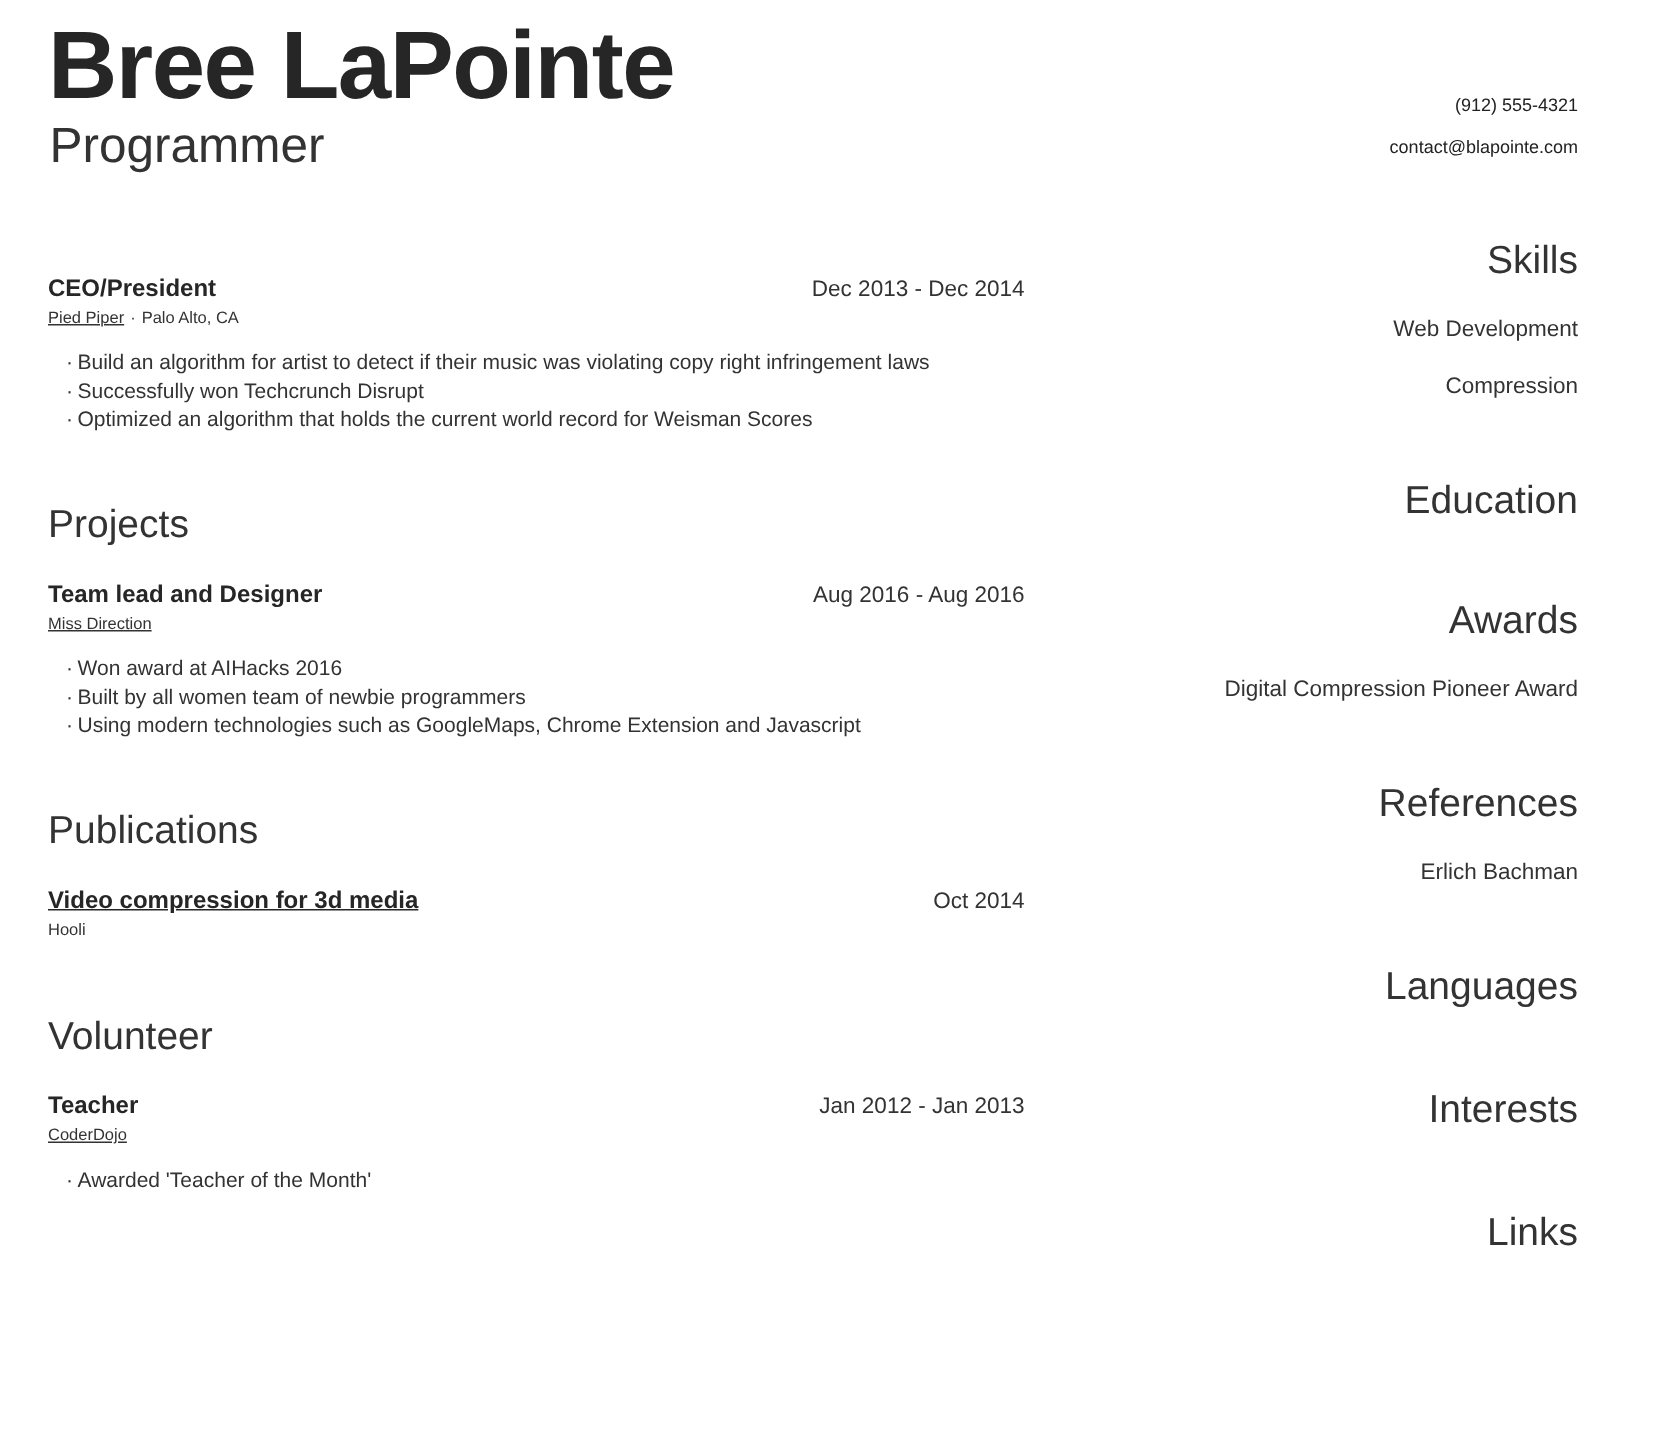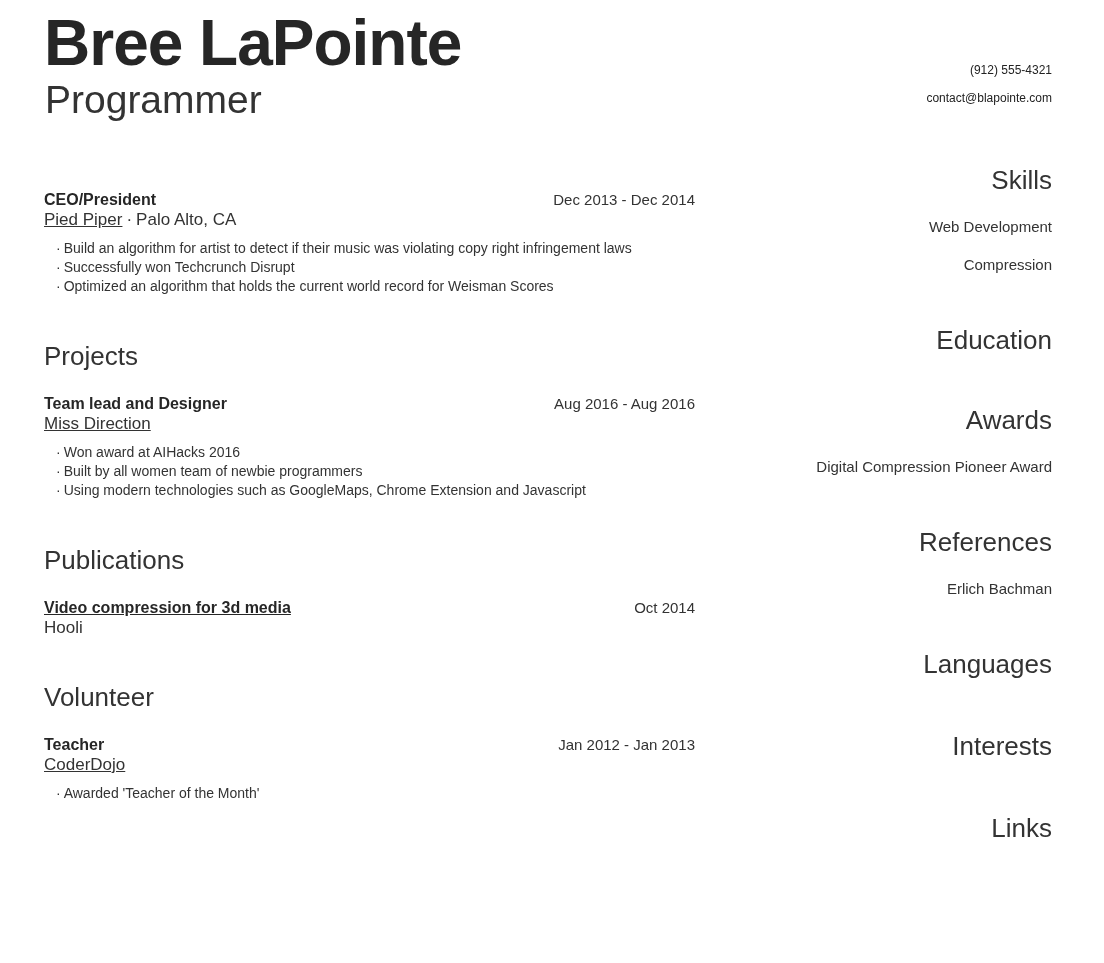--- a/index.html
+++ b/index.html
@@ -3,36 +3,36 @@
 <meta charset="utf-8">
 <style>
   html, body { margin: 0; padding: 0; background: #ffffff; }
   body { font-family: "Liberation Sans", "DejaVu Sans", sans-serif; color: #333; }
   .page {
     position: relative;
     width: 1104px;
     height: 857px;
     background: #ffffff;
     box-sizing: border-box;
-    padding: 10px 52px 0 44px;
+    padding: 10px 52px 0 32px;
     overflow: hidden;
   }
 
   
   .hdr { position: relative; }
   .name {
     font-size: 64px;
     font-weight: 700;
     color: #262626;
     line-height: 1.05;
     letter-spacing: -1px;
     margin: 0;
   }
   .role {
-    font-size: 39px;
+    font-size: 33px;
     font-weight: 400;
     color: #333;
     line-height: 1.1;
     margin: 2px 0 0 1px;
   }
   .contact {
     position: absolute;
     top: 46px;
     right: 0;
     text-align: right;
@@ -69,21 +69,21 @@
     text-align: center;
   }
   .etitle {
     font-size: 16px;
     font-weight: 700;
     color: #262626;
     line-height: 20px;
   }
   .etitle.link { text-decoration: underline; }
   .edate { font-size: 15px; color: #333; line-height: 20px; white-space: nowrap; }
-  .eorg { font-size: 17px; color: #333; line-height: 19px; }
+  .eorg { font-size: 11px; color: #333; line-height: 19px; }
   .olink { text-decoration: underline; cursor: pointer; }
   .sep { margin: 0 4px; }
   .bullets {
     list-style: none;
     margin: 10px 0 0 0;
     padding: 0 0 0 12px;
   }
   .bullets li {
     font-size: 14px;
     color: #333;

